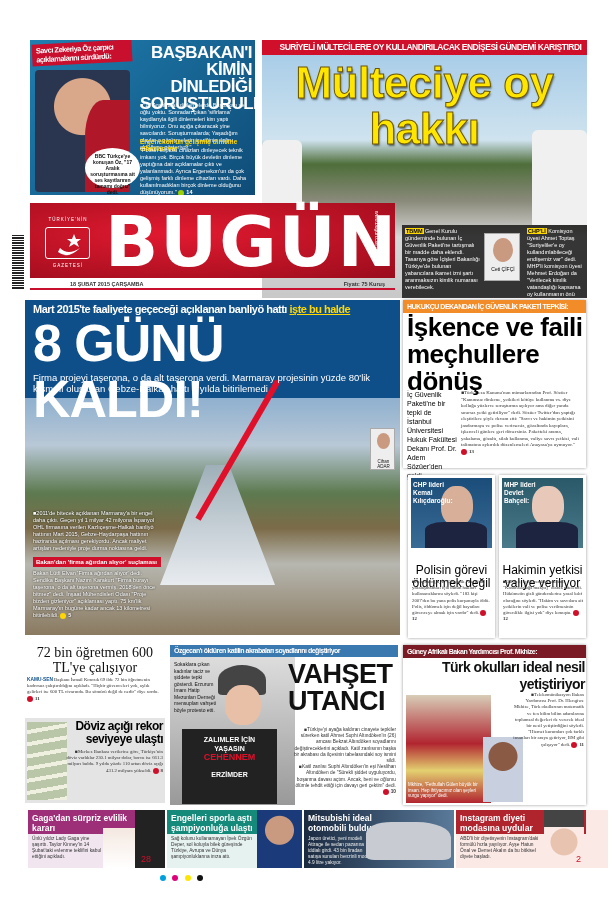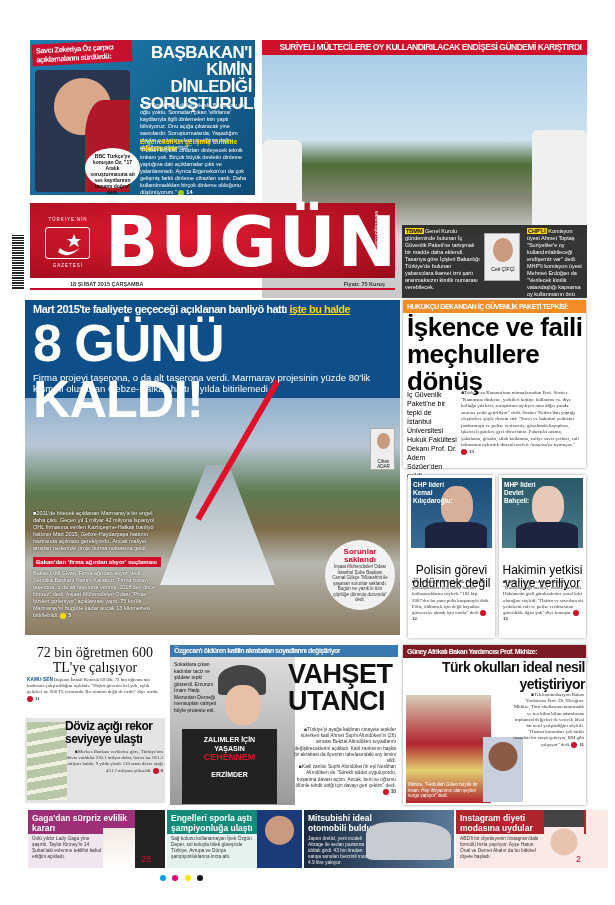--- a/index.html
+++ b/index.html
@@ -71,21 +71,21 @@
 .pol .suit{left:14px;top:44px;width:62px;height:26px;background:#1c2440;border-radius:30% 30% 0 0}
 .pol .lbl{left:5px;top:6px;width:42px;color:#fff;font-size:6.5px;line-height:8px;font-weight:bold}
 .pol .head{left:2px;top:89px;width:83px;text-align:center;font-size:12px;line-height:13px;color:#000}
 .pol .body{left:4px;top:104px;width:80px;font-size:4.8px;line-height:6.2px;color:#333;font-family:"Liberation Serif",serif}
 
 #tch{left:25px;top:645px;width:140px;height:65px}
 #tch .head{left:0;top:0;width:140px;text-align:center;font-family:"Liberation Serif",serif;font-size:14px;line-height:15px;color:#111}
 #tch .body{left:2px;top:32px;width:138px;font-size:4.8px;line-height:6.2px;font-family:"Liberation Serif",serif;color:#333}
 #dov{left:25px;top:718px;width:140px;height:85px;background:#e4e4e4}
 #dov .money{left:2px;top:4px;width:40px;height:78px;background:repeating-linear-gradient(170deg,#b9c6a8 0 8px,#f0f0e0 8px 12px)}
-#dov .head{left:40px;top:2px;width:98px;text-align:left;font-size:12px;line-height:13px;color:#000}
+#dov .head{left:40px;top:2px;width:98px;text-align:right;font-size:12px;line-height:13px;color:#000}
 #dov .body{left:40px;top:31px;width:98px;text-align:right;font-size:4.8px;line-height:6.2px;font-family:"Liberation Serif",serif;color:#333}
 
 #ozg{left:170px;top:645px;width:228px;height:160px;background:#fff}
 #ozg .bar{left:0;top:0;width:228px;height:12px;background:#3a78b0;color:#fff;font-size:7px;line-height:12px;padding-left:4px}
 #ozg .photo{left:0;top:12px;width:125px;height:148px;background:linear-gradient(#ddd,#999)}
 #ozg .hat{left:48px;top:8px;width:48px;height:30px;background:#444;border-radius:50% 50% 10% 10%}
 #ozg .face{left:55px;top:28px;width:36px;height:40px;background:#e8c0a8;border-radius:45%}
 #ozg .sign{left:12px;top:72px;width:95px;height:75px;background:#222;color:#fff;text-align:center;font-size:7px;line-height:9px;padding-top:6px;font-weight:bold}
 #ozg .sign .r{color:#e0102a;font-size:9px}
 #ozg .cap{left:4px;top:16px;width:46px;font-size:5px;line-height:6.5px;color:#111}
@@ -117,20 +117,21 @@
   <div class="abs body1 small sq">"17 Aralık'a ait dinlemelerde Başbakan ve oğlu yoktu. Sonradan çıkan 'sifirlama' kaydlarıyla ilgili dinlemeleri kim yaptı bilmiyoruz. Onu açığa çıkaracak yine savcılardır. Soruşturmalarda; Yaşadığım olaylar o görüşmelerin içeriğinin doğru olduğunu gösteriyor."</div>
   <div class="abs sub">Ergenekon'un gelişmiş dinleme cihazları var</div>
   <div class="abs body2 small"><span>"Polisin kriptolu cihazları dinleyecek teknik imkanı yok. Birçok büyük devletin dinleme yaptığına dair açıklamalar çıktı ve yalanlanmadı. Ayrıca Ergenekon'un da çok gelişmiş farklı dinleme cihazları vardı. Daha kullanılmadıkları birçok dinleme olduğunu düşünüyorum."</span> <span class="dot" style="background:#9cd000"></span><b>14</b></div>
 </div>
 
 <div id="tr" class="abs">
   <div class="abs photo"></div>
   <div class="abs tent" style="left:0;top:100px;width:40px;height:80px"></div>
   <div class="abs tent" style="left:270px;top:90px;width:55px;height:95px"></div>
   <div class="abs bar cond">SURİYELİ MÜLTECİLERE OY KULLANDIRILACAK ENDİŞESİ GÜNDEMİ KARIŞTIRDI</div>
+  <div class="abs head cond">Mülteciye oy hakkı</div>
   <div class="abs panel"></div>
   <div class="abs c1 small"><span class="tag">TBMM</span> <span>Genel Kurulu gündeminde bulunan İç Güvenlik Paketi'ne tartışmalı bir madde daha eklendi. Tasarıya göre İçişleri Bakanlığı Türkiye'de bulunan yabancılara ikamet izni şartı aranmaksızın kimlik numarası verebilecek.</span></div>
   <div class="abs mug">
     <div class="abs face"></div>
     <div class="abs name">Ceti ÇİFÇİ</div>
   </div>
   <div class="abs c2 small"><span class="tag">CHP'Lİ</span> <span>Komisyon üyesi Ahmet Toptaş "Suriyeliler'e oy kullandırılabileceği endişemiz var" dedi. MHP'li komisyon üyesi Mehmet Erdoğan da "Verilecek kimlik vatandaşlığı kapsarsa oy kullanmanın önü açılır" diye konuştu.</span> </div>
 </div>
 
 <div id="barcode" class="abs"></div>
@@ -159,24 +160,20 @@
   <div class="abs kick cond"><span style="color:#fff;text-decoration:none">Mart 2015'te faaliyete geçeceği açıklanan banliyö hattı</span> <span>işte bu halde</span></div>
   <div class="abs big cond">8 GÜNÜ KALDI!</div>
   <div class="abs dek">Firma projeyi taşerona, o da alt taşerona verdi. Marmaray projesinin yüzde 80'lik kısmını oluşturan Gebze-Halkalı hattı 4 yılda bitirilemedi</div>
   <div class="abs b1 small sq">2011'de bitecek açıklanan Marmaray'a bir engel daha çıktı. Geçen yıl 1 milyar 42 milyona İspanyol OHL firmasına verilen Kazlıçeşme-Halkalı banliyö hattının Mart 2015, Gebze-Haydarpaşa hattının haziranda açılması gerekiyordu. Ancak maliyet artışları nedeniyle proje durma noktasına geldi.</div>
   <div class="abs redbar">Bakan'dan 'firma ağırdan alıyor' suçlaması</div>
   <div class="abs b2 small"><span>Bakan Lütfi Elvan 'Firma ağırdan alıyor' dedi. Sendika Başkanı Nazım Karakurt "Firma burayı taşerona, o da alt taşerona vermiş. 2018'den önce bitmez" dedi. İnşaat Mühendisleri Odası "Proje bizden gizleniyor" açıklaması yaptı. 75 km'lik Marmaray'ın bugüne kadar ancak 13 kilometresi bitirilebildi.</span> <span class="dot" style="background:#ffd800"></span><b>5</b></div>
   <div class="abs mug">
     <div class="abs" style="left:6px;top:4px;width:13px;height:16px;border-radius:50%;background:#c99a80"></div>
     <div class="abs name">Cihan ADAR</div>
   </div>
-  <div class="abs circle">
-    <div class="h">Sorunlar saklandı</div>
-    <div class="t">İnşaat Mühendisleri Odası İstanbul Şube Başkanı Cemal Gökçe "Müteahhit ile yaşanan sorunlar saklandı. Bugün ne yazık ki tüm çöplüğe dönmüş durumda" dedi.</div>
-  </div>
 </div>
 
 <div id="rc" class="abs">
   <div class="abs bar cond">HUKUKÇU DEKANDAN İÇ GÜVENLİK PAKETİ TEPKİSİ:</div>
   <div class="abs head cond">İşkence ve faili meçhullere dönüş</div>
   <div class="abs side">İç Güvenlik Paketi'ne bir tepki de İstanbul Üniversitesi Hukuk Fakültesi Dekanı Prof. Dr. Adem Sözüer'den geldi</div>
   <div class="abs body sq"><span>Türk Ceza Kanunu'nun mimarlarından Prof. Sözüer "Kanunsuz dinleme, yetkileri kötüye kullanma vs. diye kolluğa yüzlerce soruşturma açılıyor ama diğer yanda sınırsız yetki getiriliyor" dedi. Sözüer Twitter'dan yaptığı eleştirilere şöyle devam etti: "Savcı ve hakimin yetkisini jandarmaya ve polise verirseniz, gözaltında kayıplara, işkenceli günlere geri dönersiniz. Paketteki arama, yakalama, gözaltı, silah kullanma, valiye savcı yetkisi, vali talimatına aykırılık düzenlemeleri Anayasa'ya uymuyor."</span> <span class="dot" style="background:#d0102a"></span><b>13</b></div>
 </div>
 
 <div class="abs pol" style="left:408px">

